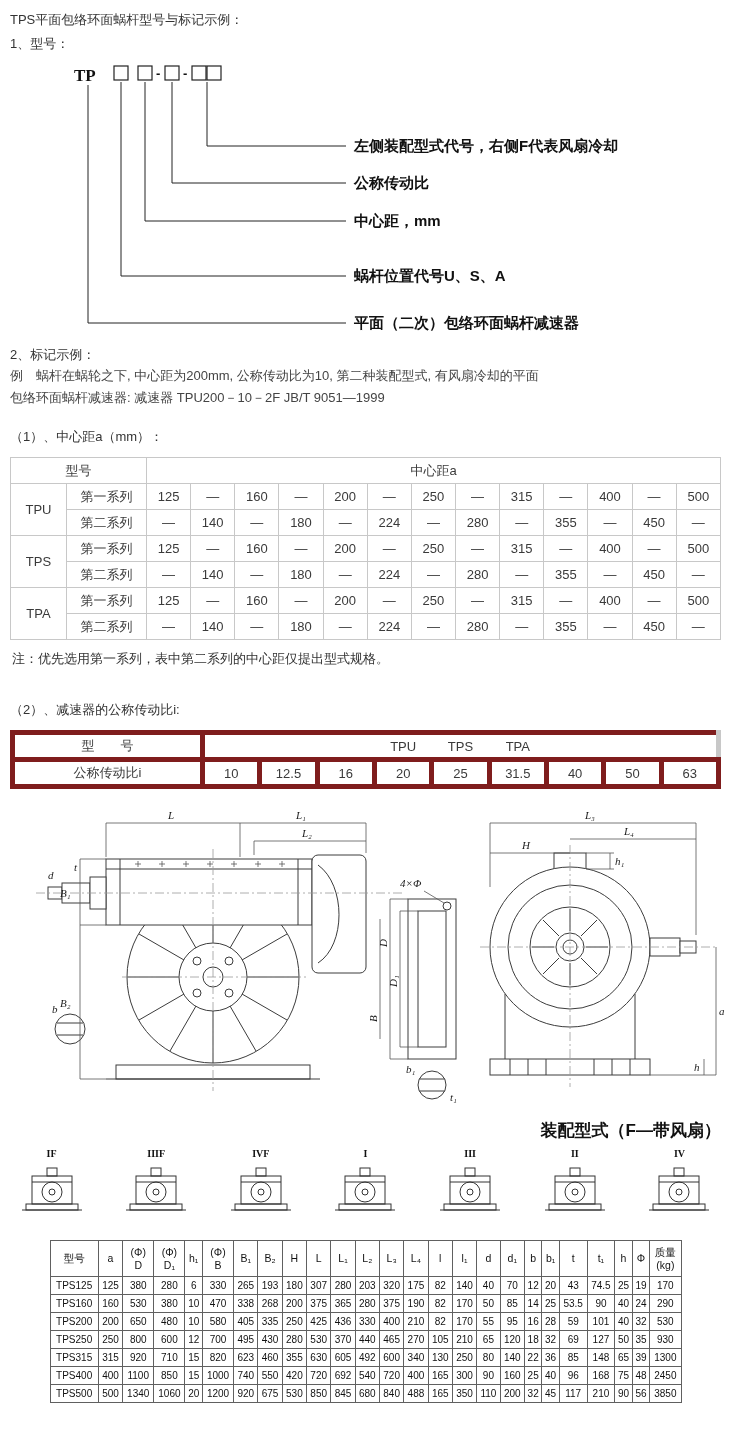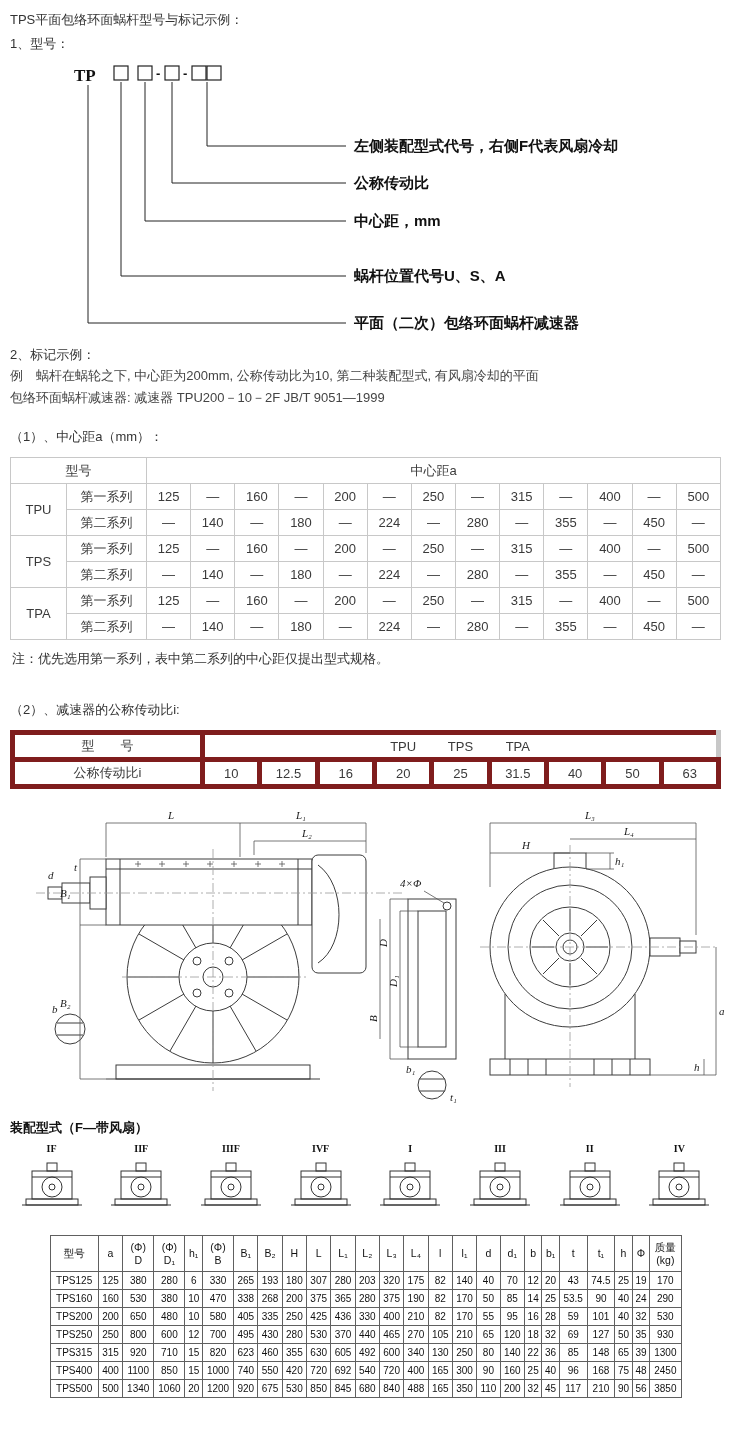--- a/index.html
+++ b/index.html
@@ -30,21 +30,21 @@
   .t2 tr:first-child td.nv{border-left-color:transparent;border-right-color:transparent}
   .t2 tr:first-child td:last-child{border-right-color:#c8c8c8}
 
   
   .drawing{display:block;margin:18px auto 0 auto}
   .drawing line,.drawing path,.drawing rect,.drawing circle{stroke:#3c3c3c;fill:none;stroke-width:1}
   .drawing .wf{fill:#fff}
   .drawing .cl{stroke:#999;stroke-width:.8;stroke-dasharray:9 3 2 3}
   .drawing .dim{stroke:#555;stroke-width:.8}
   .drawing text{font-family:"Liberation Serif","DejaVu Serif",serif;font-style:italic;font-size:11px;fill:#222;stroke:none}
-  .caption{text-align:left;font-weight:bold;font-size:13px;color:#111;margin:2px 0 6px 0}
+  .caption{text-align:right;font-weight:bold;font-size:17px;color:#111;margin:2px 0 6px 0}
 
   
   .asm-row{display:flex;justify-content:space-between;align-items:flex-start;width:710px;margin:0 auto 10px auto}
   .asm-item{width:82px;text-align:center}
   .asm-label{font-family:"Liberation Serif","DejaVu Serif",serif;font-weight:bold;font-size:10px;color:#111;height:18px}
   .asm-svg{display:block;margin:0 auto}
 
   
   .spec{width:632px;margin:22px auto 0 auto;border:1px solid #555}
   .spec th,.spec td{border:1px solid #606060;text-align:center;color:#111;font-weight:normal;padding:0 1px}
@@ -323,32 +323,20 @@
     <text x="512" y="42">H</text>
     <text x="605" y="58">h₁</text>
     <text x="709" y="208">a</text>
     <text x="684" y="264">h</text>
   </svg>
 
   <div class="caption">装配型式（F—带风扇）</div>
   <div class="asm-row">
       <div class="asm-item">
         <div class="asm-label">IF</div>
-        <svg class="asm-svg" viewBox="0 0 64 52" width="64" height="52">
-          <rect x="27" y="2" width="10" height="8" fill="none" stroke="#333"></rect>
-          <rect x="12" y="10" width="40" height="28" fill="none" stroke="#333"></rect>
-          <line x1="12" y1="16" x2="52" y2="16" stroke="#333"></line>
-          <circle cx="32" cy="26" r="10" fill="none" stroke="#333"></circle>
-          <circle cx="32" cy="26" r="3" fill="none" stroke="#333"></circle>
-          <rect x="6" y="38" width="52" height="6" fill="none" stroke="#333"></rect>
-          <line x1="2" y1="44" x2="62" y2="44" stroke="#333"></line>
-        </svg>
-      </div>
-      <div class="asm-item">
-        <div class="asm-label">IIF</div>
         <svg class="asm-svg" viewBox="0 0 64 52" width="64" height="52">
           <rect x="27" y="2" width="10" height="8" fill="none" stroke="#333"></rect>
           <rect x="12" y="10" width="40" height="28" fill="none" stroke="#333"></rect>
           <line x1="12" y1="16" x2="52" y2="16" stroke="#333"></line>
           <circle cx="32" cy="26" r="10" fill="none" stroke="#333"></circle>
           <circle cx="32" cy="26" r="3" fill="none" stroke="#333"></circle>
           <rect x="6" y="38" width="52" height="6" fill="none" stroke="#333"></rect>
           <line x1="2" y1="44" x2="62" y2="44" stroke="#333"></line>
         </svg>
       </div>

